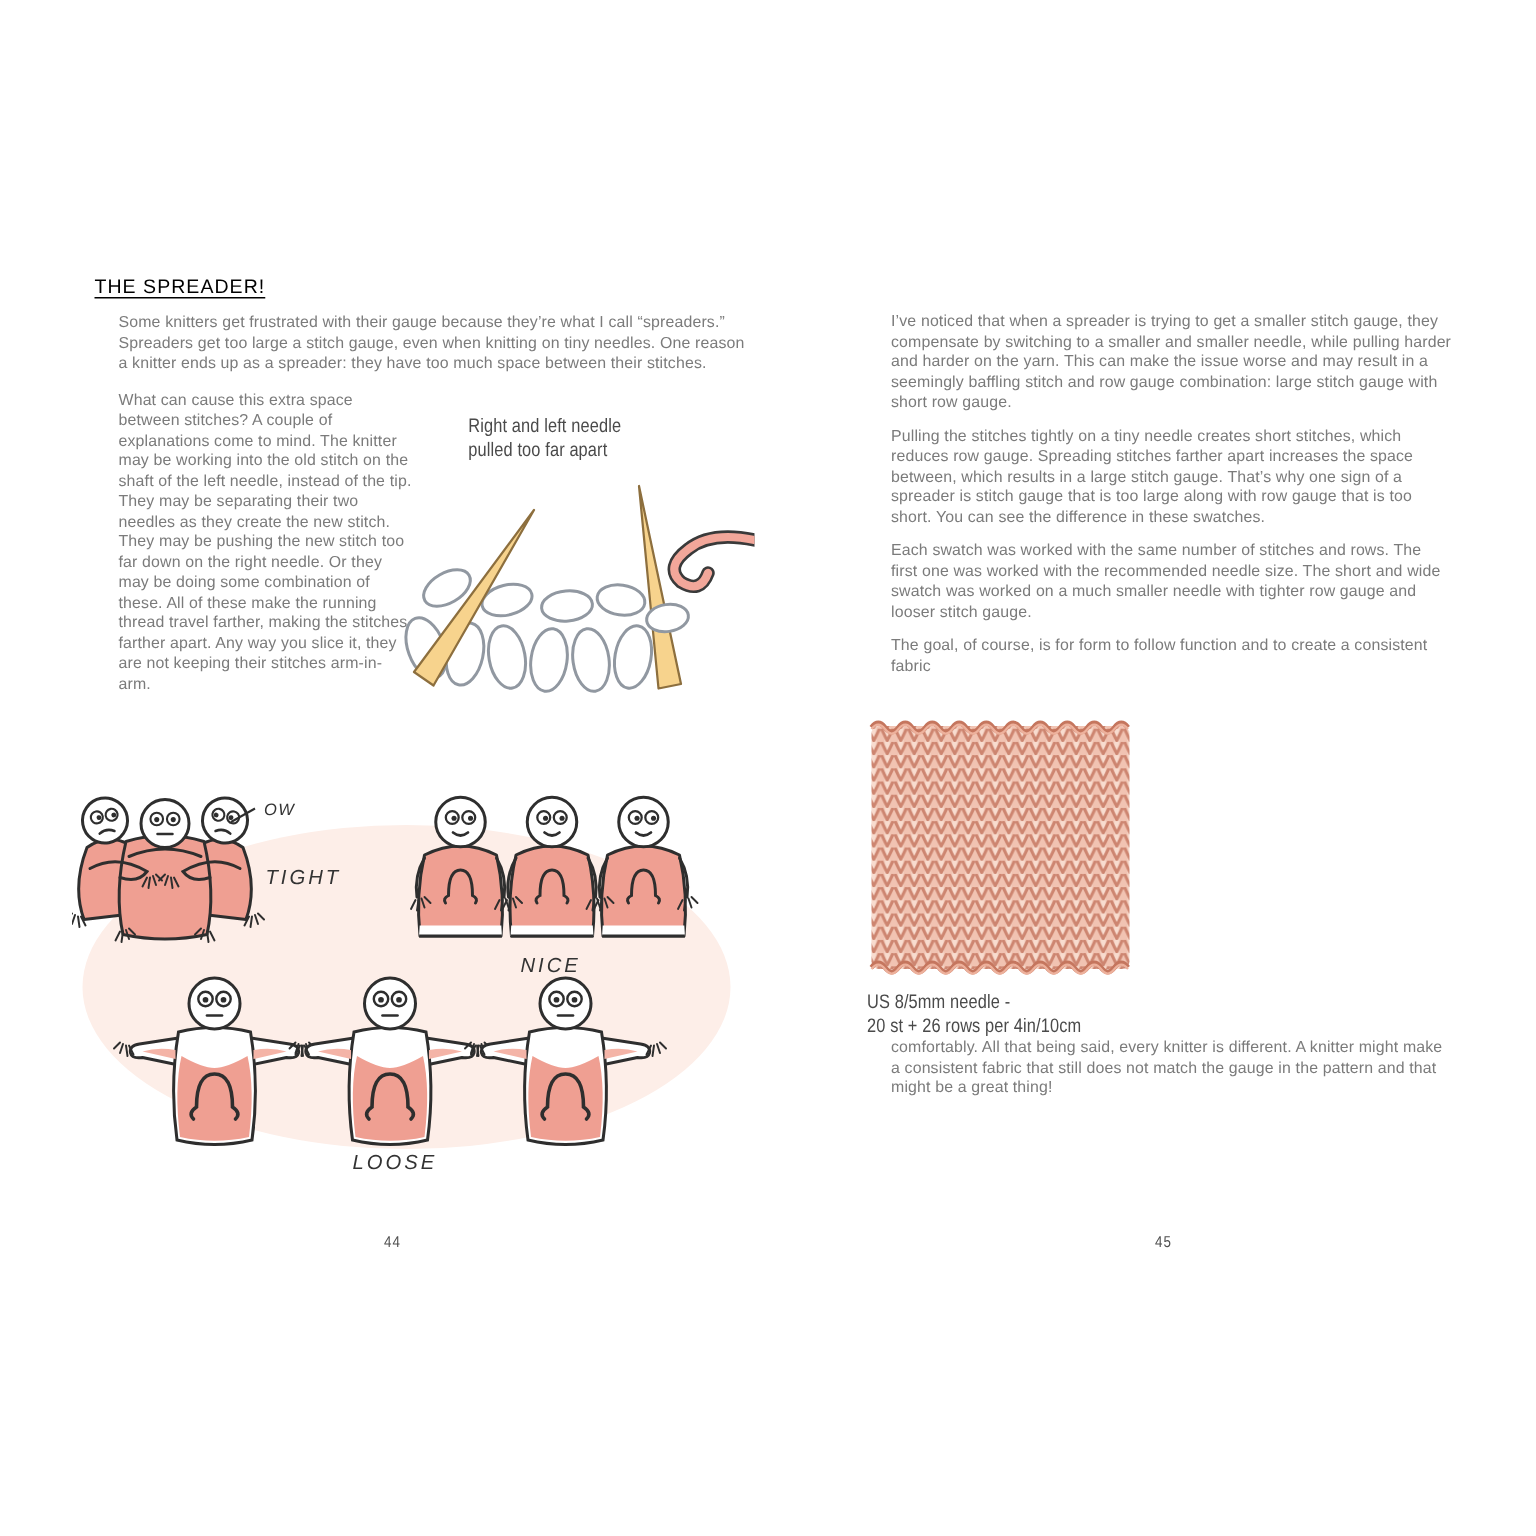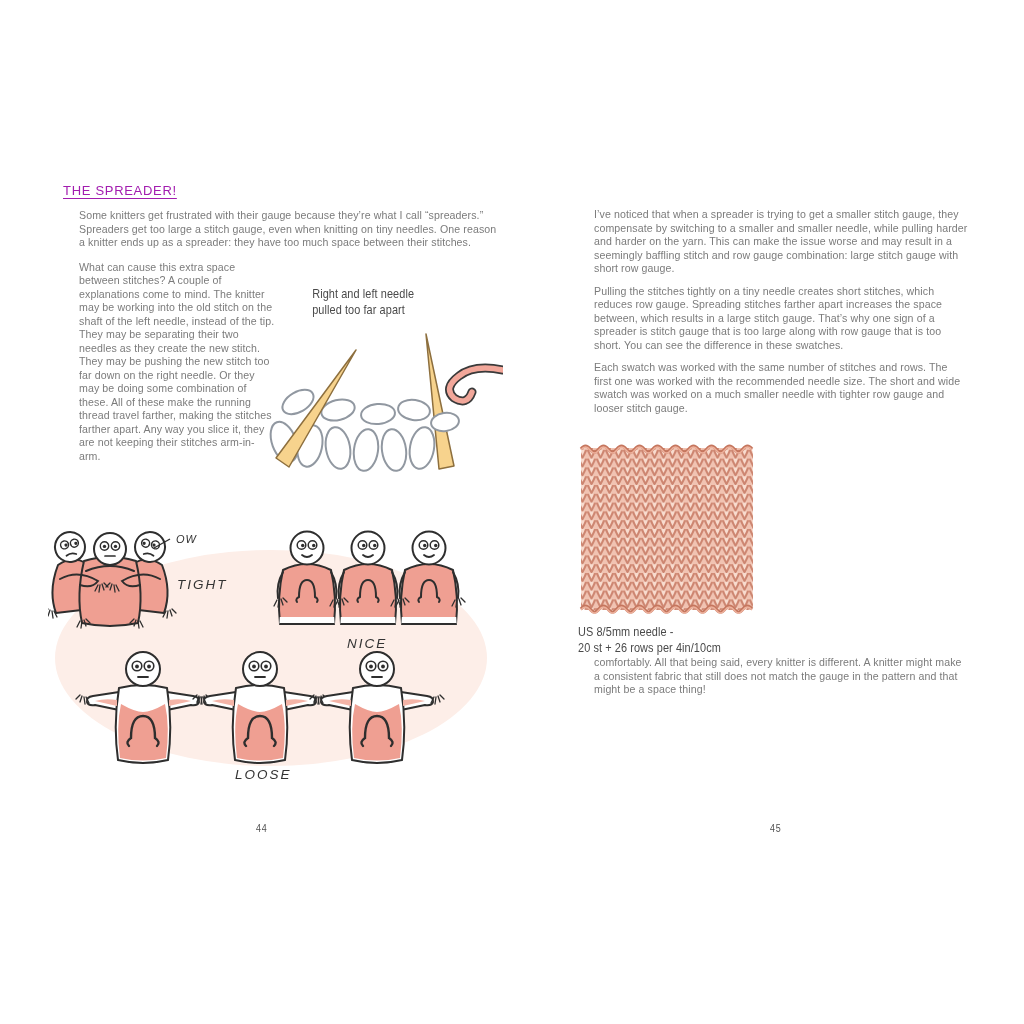--- a/index.html
+++ b/index.html
@@ -1,24 +1,24 @@
 <!DOCTYPE html>
 <html><head>
 <meta charset="utf-8">
 <style>
   html,body{margin:0;padding:0;background:#ffffff;}
   .spread{position:relative;width:1024px;height:1024px;background:#ffffff;overflow:hidden;
           font-family:"Liberation Sans",sans-serif;}
   .page{position:absolute;}
   .body-text{font-size:10.6px;line-height:13.5px;color:#7b7b7b;letter-spacing:.1px;}
   .body-text p{margin:0 0 9px 16px;}
-  h1.heading{font-size:13px;font-weight:normal;color:#a21caf;letter-spacing:.7px;margin:0 0 11px 0;
+  h1.heading{font-size:13px;font-weight:normal;color:#000000;letter-spacing:.7px;margin:0 0 11px 0;
      text-decoration:underline;text-underline-offset:3px;text-decoration-thickness:1px;}
   .cond{font-size:13px;line-height:16px;color:#4a4a4a;transform:scaleX(.84);transform-origin:0 0;white-space:nowrap;}
-  .two-col{display:flex;align-items:flex-end;}
+  .two-col{display:flex;align-items:center;}
   .causes-col{width:197px;flex:none;}
   .figure-col{flex:none;margin-left:16px;padding-top:5px;}
   .figure-col svg{display:block;margin:4px 0 0 -24px;}
   .pagenum{position:absolute;font-size:10.5px;color:#4f4f4f;letter-spacing:.8px;transform:scaleX(.85);transform-origin:0 0;}
   .cartoon{position:absolute;left:48px;top:508px;}
   .swatch-row{display:flex;align-items:center;gap:34px;margin-top:26px;}
   .swatch-fig svg{display:block;}
   .swatch-caption{margin-top:7px;}
   .final-para{margin-top:30px;}
 </style>
@@ -175,20 +175,21 @@
       <text x="187" y="271" font-family="Liberation Sans, sans-serif" font-size="13.5" font-style="italic" letter-spacing="2" fill="#333333">LOOSE</text>
     </svg>
   </div>
 
   <div class="pagenum" style="left:256px;top:822px;">44</div>
 
   <div class="page body-text" style="left:578px;top:208px;width:390px;">
     <p>I’ve noticed that when a spreader is trying to get a smaller stitch gauge, they compensate by switching to a smaller and smaller needle, while pulling harder and harder on the yarn. This can make the issue worse and may result in a seemingly baffling stitch and row gauge combination: large stitch gauge with short row gauge.</p>
     <p>Pulling the stitches tightly on a tiny needle creates short stitches, which reduces row gauge. Spreading stitches farther apart increases the space between, which results in a large stitch gauge. That’s why one sign of a spreader is stitch gauge that is too large along with row gauge that is too short. You can see the difference in these swatches.</p>
     <p>Each swatch was worked with the same number of stitches and rows. The first one was worked with the recommended needle size. The short and wide swatch was worked on a much smaller needle with tighter row gauge and looser stitch gauge.</p>
+    <p>The goal, of course, is for form to follow function and to create a consistent fabric</p>
 
     <div class="swatch-row">
 
       <div class="swatch-fig">
         <svg width="178" height="176" viewBox="0 0 178 176">
           <defs>
             <pattern id="k1" width="9" height="8.8" patternUnits="userSpaceOnUse">
               <rect width="9" height="8.8" fill="#f1c3b2"></rect>
               <path d="M4.5 0 V8.8" stroke="#f8dccf" stroke-width="3.4"></path>
               <path d="M1 0.8 L4.5 8 M8 0.8 L4.5 8" stroke="#cd8570" stroke-width="2" fill="none" stroke-linecap="round"></path>
@@ -201,18 +202,18 @@
           <path d="M3 169 q4.5 -6 9 0 t9 0 t9 0 t9 0 t9 0 t9 0 t9 0 t9 0 t9 0 t9 0 t9 0 t9 0 t9 0 t9 0 t9 0 t9 0 t9 0 t9 0 t9 0" fill="none" stroke="#edb19c" stroke-width="1.5"></path>
         </svg>
         <div class="cond swatch-caption">
           <div>US 8/5mm needle -</div>
           <div>20 st + 26 rows per 4in/10cm</div>
         </div>
       </div>
 
     </div>
 
-    <p class="final-para">comfortably. All that being said, every knitter is different. A knitter might make a consistent fabric that still does not match the gauge in the pattern and that might be a space thing!</p>
+    <p class="final-para">comfortably. All that being said, every knitter is different. A knitter might make a consistent fabric that still does not match the gauge in the pattern and that might be a great thing!</p>
   </div>
 
   <div class="pagenum" style="left:770px;top:822px;">45</div>
 
 </div>
 
 </body></html>

